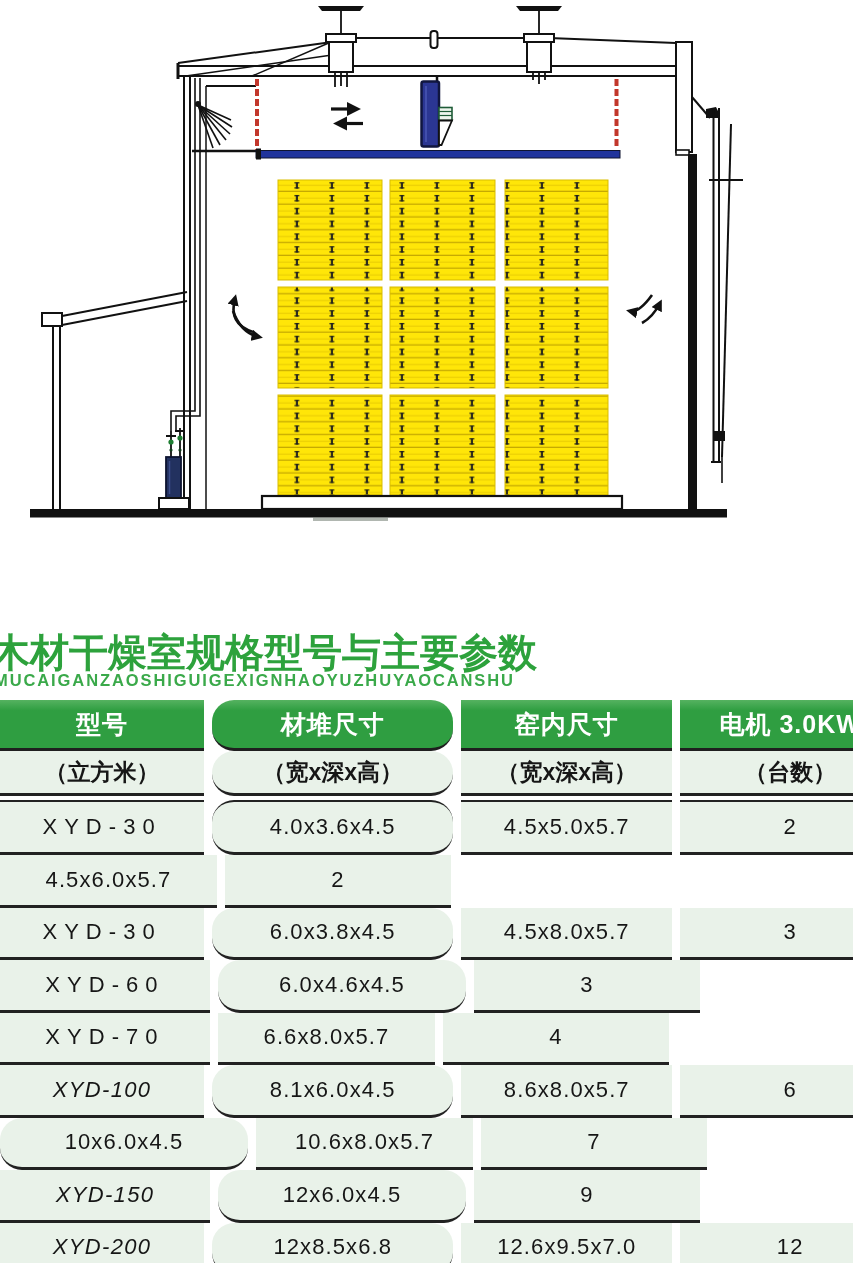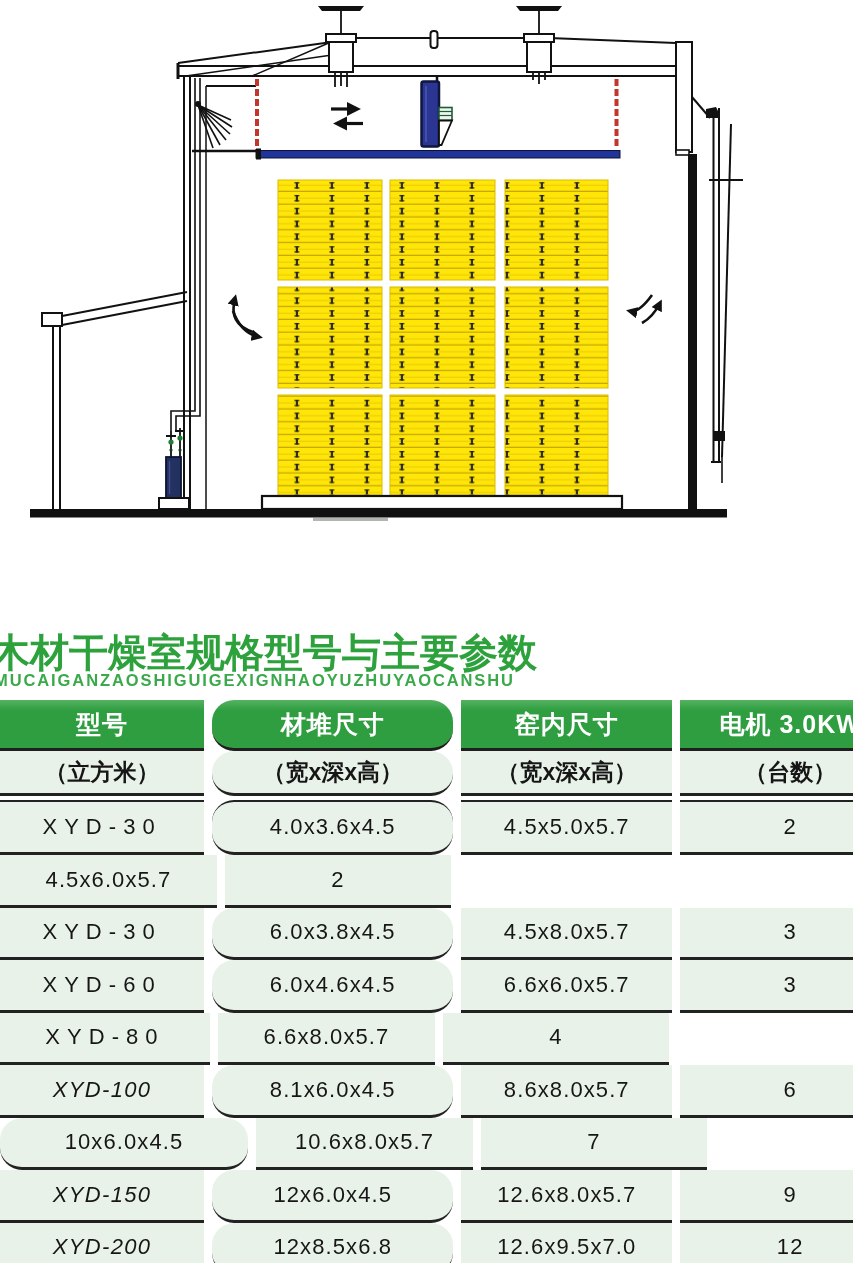--- a/index.html
+++ b/index.html
@@ -233,43 +233,41 @@
       </div>
       <div class="trow">
         <div class="cell c1 c-model">XYD-30</div>
         <div class="cell c2">6.0x3.8x4.5</div>
         <div class="cell c3">4.5x8.0x5.7</div>
         <div class="cell c4">3</div>
       </div>
       <div class="trow">
         <div class="cell c1 c-model">XYD-60</div>
         <div class="cell c2">6.0x4.6x4.5</div>
-        <div class="cell c3">6.6x6.0x5.7</div>
         <div class="cell c4">3</div>
       </div>
       <div class="trow">
-        <div class="cell c1 c-model">XYD-80</div>
+        <div class="cell c1 c-model">XYD-70</div>
         <div class="cell c3">6.6x8.0x5.7</div>
         <div class="cell c4">4</div>
       </div>
       <div class="trow">
         <div class="cell c1 c-model">XYD-100</div>
         <div class="cell c2">8.1x6.0x4.5</div>
         <div class="cell c3">8.6x8.0x5.7</div>
         <div class="cell c4">6</div>
       </div>
       <div class="trow">
         <div class="cell c2">10x6.0x4.5</div>
         <div class="cell c3">10.6x8.0x5.7</div>
         <div class="cell c4">7</div>
       </div>
       <div class="trow">
         <div class="cell c1 c-model">XYD-150</div>
         <div class="cell c2">12x6.0x4.5</div>
-        <div class="cell c3">12.6x8.0x5.7</div>
         <div class="cell c4">9</div>
       </div>
       <div class="trow">
         <div class="cell c1 c-model">XYD-200</div>
         <div class="cell c2">12x8.5x6.8</div>
         <div class="cell c3">12.6x9.5x7.0</div>
         <div class="cell c4">12</div>
       </div>
     </div>
 </div>

